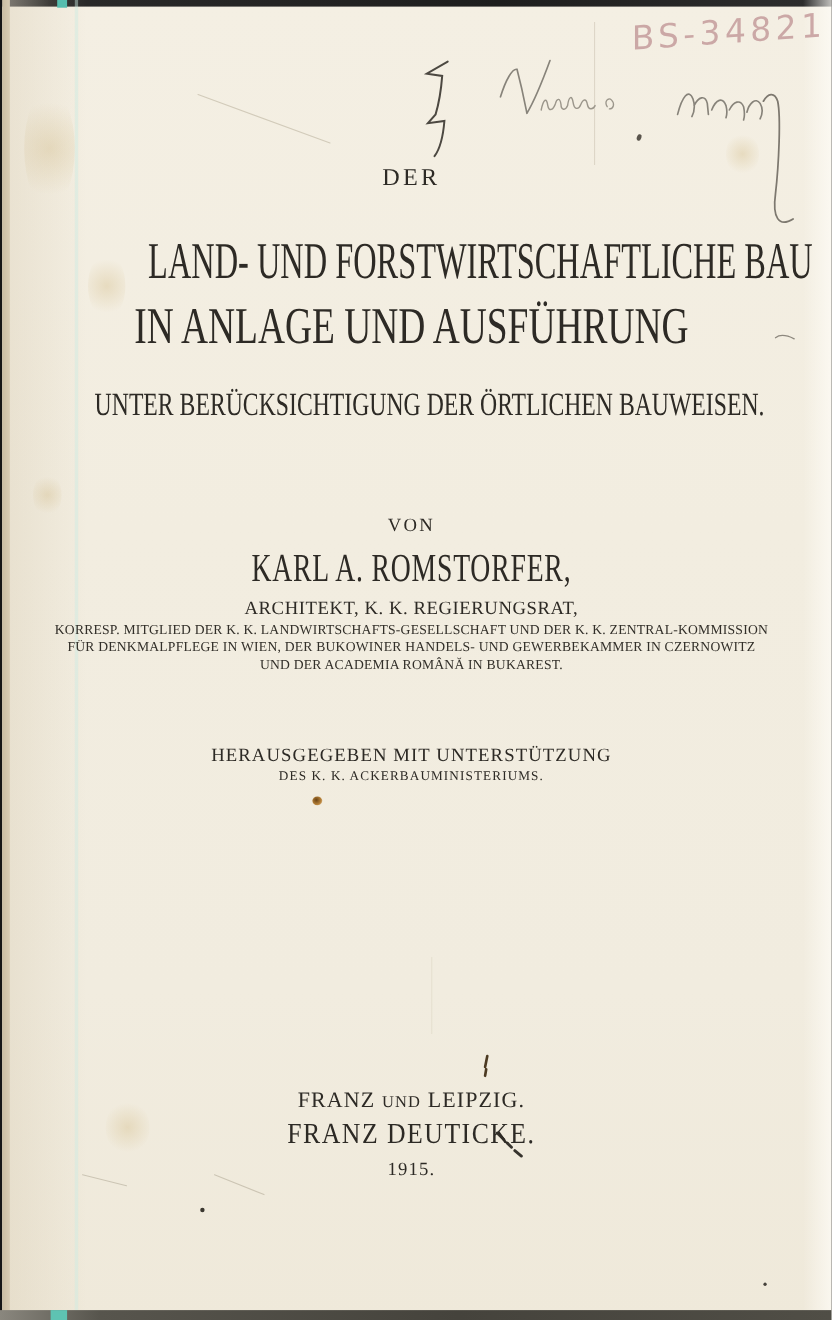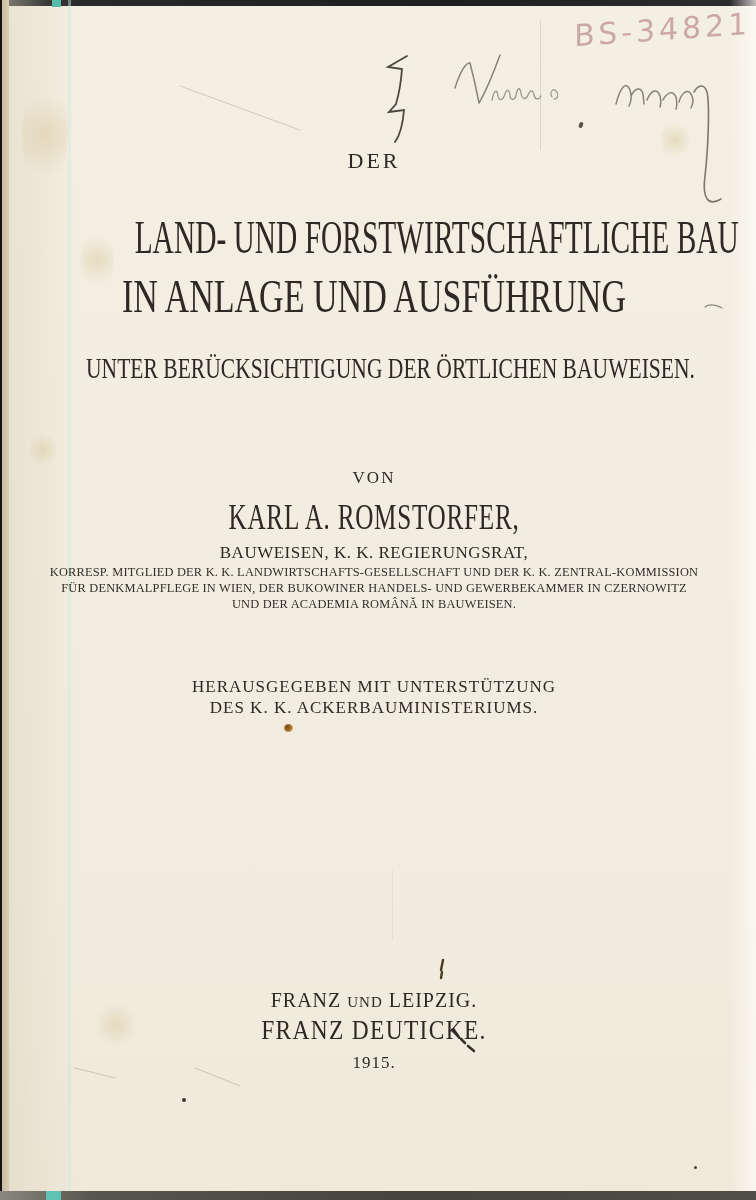--- a/index.html
+++ b/index.html
@@ -29,21 +29,21 @@
   .kicker{top:148px;font-size:22px;letter-spacing:3px;}
   .title1{top:210px;font-size:46px;transform:scale(0.64,1.02);}
   .title2{top:269px;font-size:46px;transform:scale(0.74,1.02);}
   .subtitle{top:352px;font-size:28px;transform:scale(0.77,1.05);}
   .von{top:448px;font-size:17px;letter-spacing:2px;margin-top:20px;}
   .author{top:497px;font-size:34px;transform:scale(0.74,1.06);letter-spacing:1px;}
   .archline{top:543px;font-size:17px;letter-spacing:0.5px;}
   .affil{font-size:12.4px;letter-spacing:0.2px;color:#322f29;}
   .affil1{top:565px;} .affil2{top:581px;} .affil3{top:597px;}
   .pub1{top:677px;font-size:17px;letter-spacing:1px;}
-  .pub2{top:698px;font-size:17px;letter-spacing:1px;}
+  .pub2{top:698px;font-size:12px;letter-spacing:1px;}
   .abb{top:786px;font-size:17px;letter-spacing:1px;}
   .cityline{top:989px;font-size:20px;letter-spacing:1px;}
   .cityline .sc{font-size:15px;}
   .publisher{top:1016px;font-size:26px;transform:scale(0.9,1.02);letter-spacing:1.5px;}
   .year{top:1053px;font-size:17px;letter-spacing:1px;}
   
   .stamp{position:absolute;left:574px;top:12px;font-family:"DejaVu Sans",sans-serif;
          font-size:30px;color:#c59c9c;letter-spacing:4px;transform:rotate(-4deg) skewX(-4deg);
          opacity:0.85;white-space:nowrap;}
   
@@ -107,24 +107,24 @@
   </svg>
 
   <div class="col">
     <div class="tl kicker">DER</div>
     <div class="tl title1 cond">LAND- UND FORSTWIRTSCHAFTLICHE BAU</div>
     <div class="tl title2 cond">IN ANLAGE UND AUSFÜHRUNG</div>
     <div class="tl subtitle cond">UNTER BERÜCKSICHTIGUNG DER ÖRTLICHEN BAUWEISEN.</div>
 
     <div class="tl von">VON</div>
     <div class="tl author cond">KARL A. ROMSTORFER,</div>
-    <div class="tl archline">BAUWEISEN, K. K. REGIERUNGSRAT,</div>
+    <div class="tl archline">ARCHITEKT, K. K. REGIERUNGSRAT,</div>
     <div class="tl affil affil2">FÜR DENKMALPFLEGE IN WIEN, DER BUKOWINER HANDELS- UND GEWERBEKAMMER IN CZERNOWITZ</div>
     <div class="tl affil affil1">KORRESP. MITGLIED DER K. K. LANDWIRTSCHAFTS-GESELLSCHAFT UND DER K. K. ZENTRAL-KOMMISSION</div>
-    <div class="tl affil affil3">UND DER ACADEMIA ROMÂNĂ IN BAUWEISEN.</div>
+    <div class="tl affil affil3">UND DER ACADEMIA ROMÂNĂ IN BUKAREST.</div>
 
     <div class="tl pub1">HERAUSGEGEBEN MIT UNTERSTÜTZUNG</div>
     <div class="tl pub2">DES K. K. ACKERBAUMINISTERIUMS.</div>
 
 
     <div class="tl cityline">
       <span>FRANZ</span>
       <span class="sc">UND</span>
       <span>LEIPZIG.</span>
     </div>

